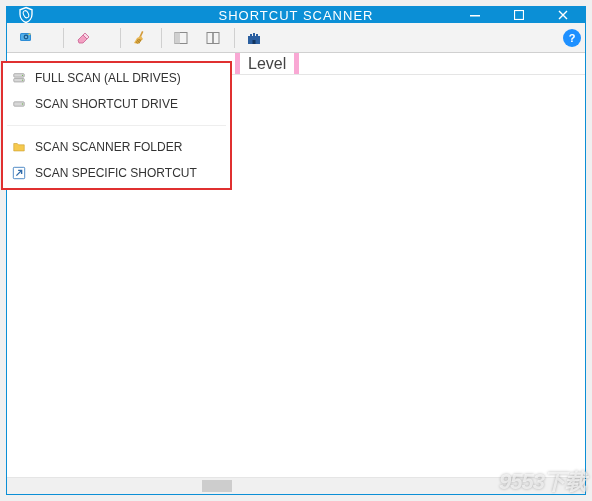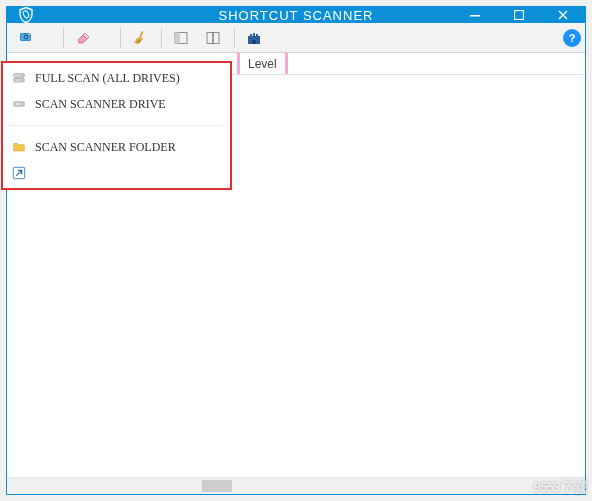--- a/index.html
+++ b/index.html
@@ -118,22 +118,22 @@
       border-bottom: 1px solid #e5e5e5;
       display: flex;
       align-items: stretch;
       background: #fff;
     }
     .colhdr {
       display: flex;
       align-items: center;
       padding: 0 8px;
       color: #444;
-      font-size: 12px;
-      border-right: 3px solid #f9a8d4;
+      font-size: 16px;
+      border-right: 5px solid #f9a8d4;
     }
     .col1 { width: 233px; }
     .listarea {
       flex: 1;
       background: #fff;
       position: relative;
     }
     .hscrollbar {
       height: 17px;
       background: #f0f0f0;
@@ -152,21 +152,20 @@
     
     .dropdown {
       position: absolute;
       left: 1px;
       top: 61px;
       width: 231px;
       background: #fff;
       border: 2px solid #e03030;
       z-index: 50;
       padding: 2px 0;
-      font-family: Liberation Serif, serif;
     }
     .ditem {
       height: 26px;
       display: flex;
       align-items: center;
       gap: 8px;
       padding: 0 8px;
       color: #333;
       font-size: 12px;
     }
@@ -182,21 +181,21 @@
       background: #eee;
       margin: 8px 4px;
     }
     
     svg { display: block; }
     .watermark {
       position: absolute;
       right: 6px;
       bottom: 4px;
       color: rgba(255,255,255,0.65);
-      font-size: 14px;
+      font-size: 22px;
       font-weight: bold;
       font-style: italic;
       text-shadow: 0 0 3px rgba(0,0,0,0.3);
       pointer-events: none;
       letter-spacing: -1px;
     }
   </style>
 </head>
 <body>
 
@@ -316,34 +315,35 @@
     </span>
     <span>FULL SCAN (ALL DRIVES)</span>
   </div>
   <div class="ditem">
     <span class="ic">
       <svg width="14" height="14" viewBox="0 0 16 16">
         <rect x="2" y="5.5" width="12" height="5" rx="1" fill="#d7d7d7" stroke="#9a9a9a" stroke-width="0.8"></rect>
         <circle cx="12" cy="8" r="0.8" fill="#7bb661"></circle>
       </svg>
     </span>
-    <span>SCAN SCANNER DRIVE</span>
+    <span>SCAN SHORTCUT DRIVE</span>
   </div>
   <div class="dsep"></div>
   <div class="ditem">
     <span class="ic">
       <svg width="14" height="14" viewBox="0 0 16 16">
         <path d="M2 4 H6 L7.5 5.5 H14 V12.5 H2 Z" fill="#f6c94e" stroke="#caa030" stroke-width="0.7"></path>
       </svg>
     </span>
     <span>SCAN SCANNER FOLDER</span>
   </div>
   <div class="ditem">
     <span class="ic">
       <svg width="14" height="14" viewBox="0 0 16 16">
         <rect x="1.5" y="1.5" width="13" height="13" rx="1" fill="#fff" stroke="#3a7dbf" stroke-width="1"></rect>
         <path d="M5 11 L11 5 M7 5 H11 V9" fill="none" stroke="#2f6aa9" stroke-width="1.6"></path>
       </svg>
     </span>
+    <span>SCAN SPECIFIC SHORTCUT</span>
   </div>
 </div>
 
 <div class="watermark">9553下载</div>
 
 </body></html>

